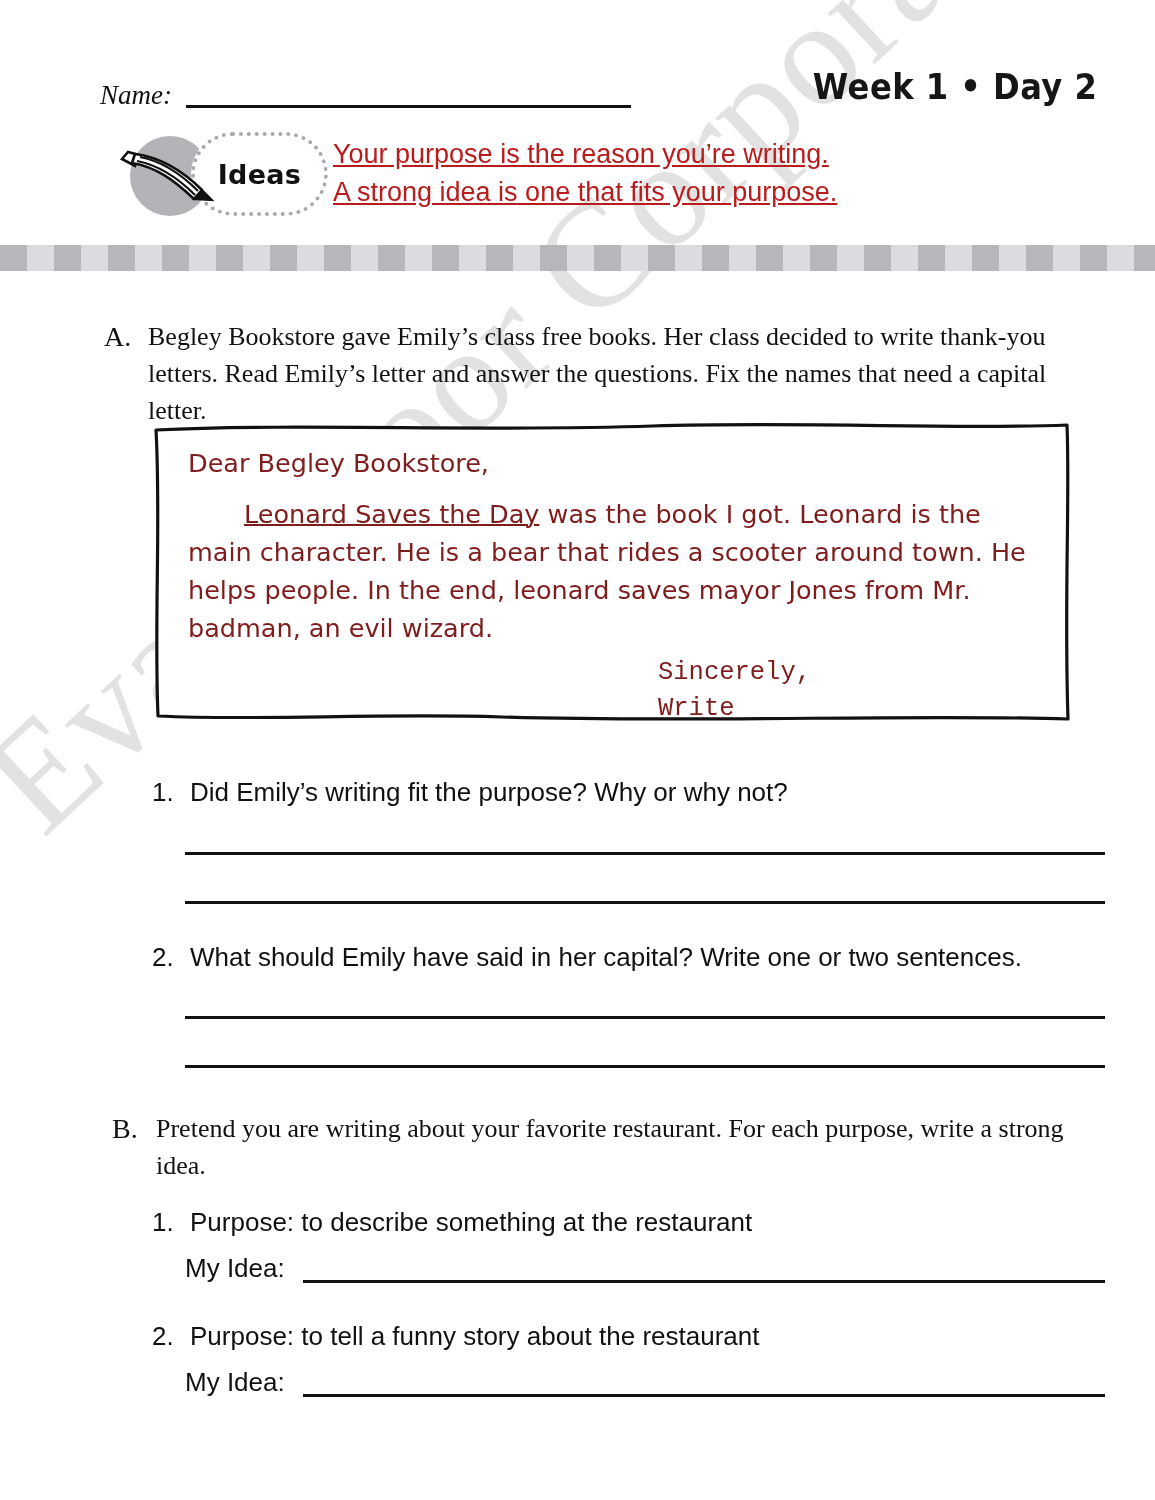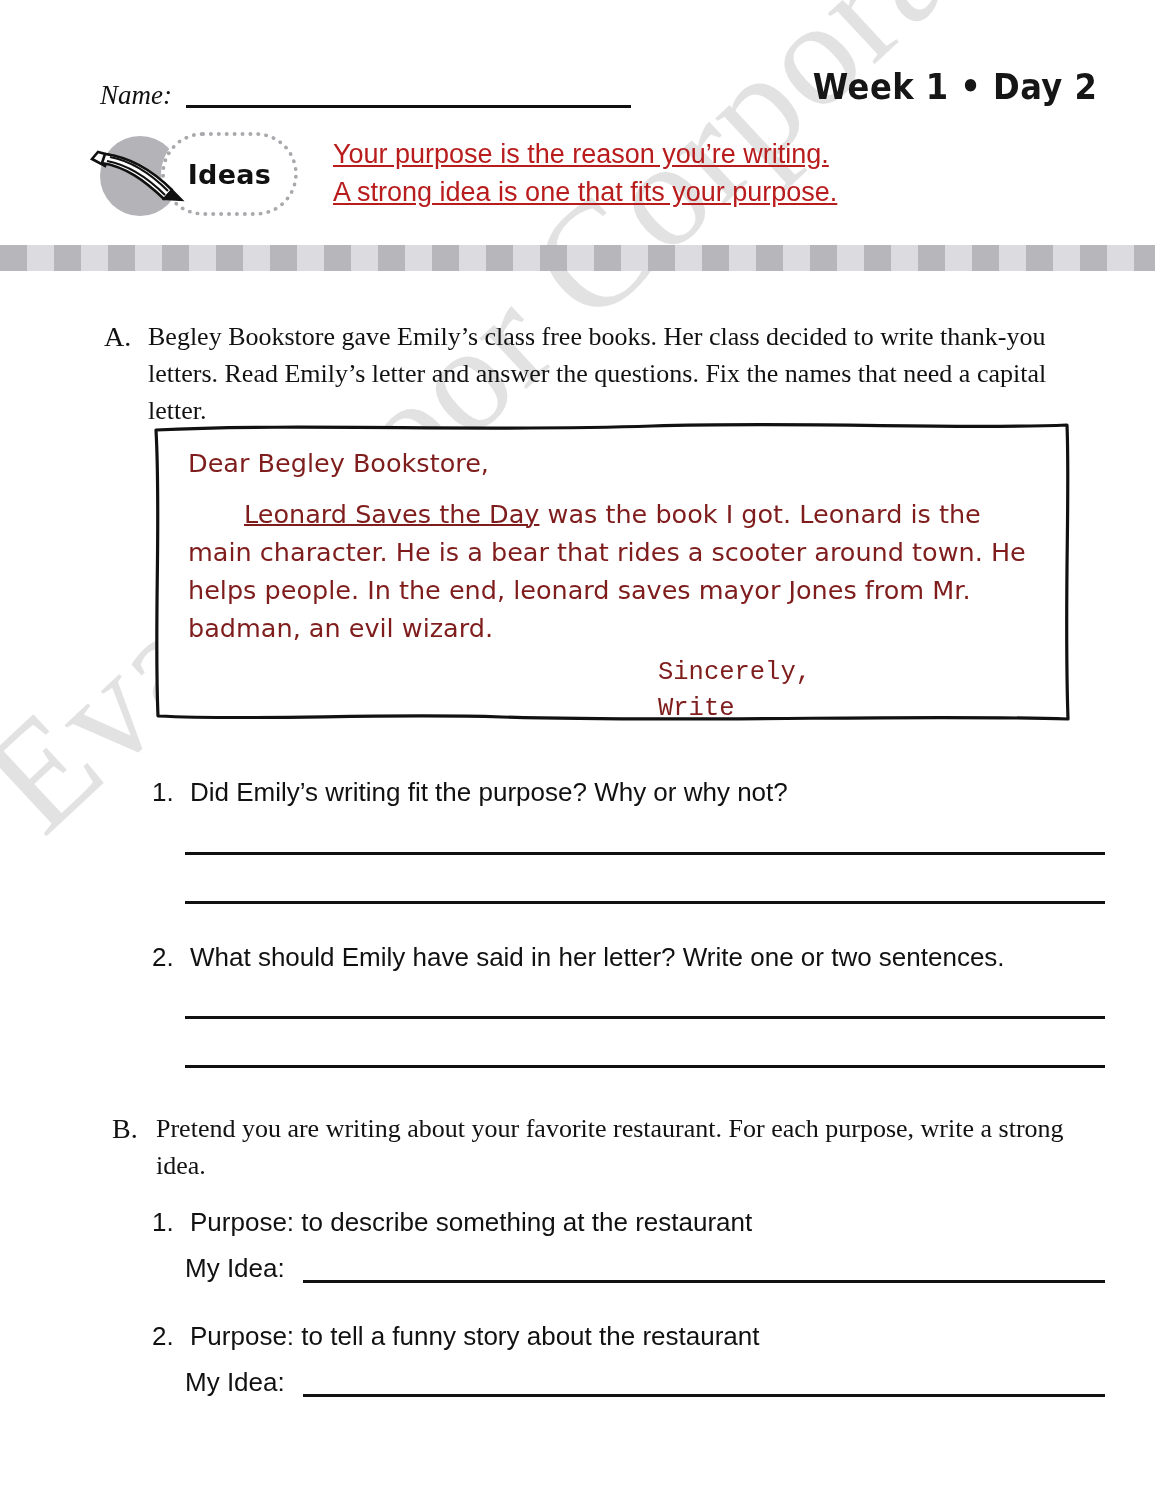--- a/index.html
+++ b/index.html
@@ -72,21 +72,21 @@
     letter-spacing: 0.5px;
     color: #161616;
     transform: scaleX(0.92);
     transform-origin: right center;
     white-space: nowrap;
   }
 
   
   .badge-wrap {
     position: absolute;
-    left: 86px;
+    left: 116px;
     top: 126px;
     width: 215px;
     height: 96px;
   }
   .badge-circle {
     position: absolute;
     left: 14px;
     top: 10px;
     width: 80px;
     height: 80px;
@@ -295,21 +295,21 @@
 
     <div class="q" style="left:152px; top:776px; width:950px;">
       <span class="num">1.</span>
       <span>Did Emily’s writing fit the purpose? Why or why not?</span>
     </div>
     <div class="rule" style="left:185px; top:852px; width:920px;"></div>
     <div class="rule" style="left:185px; top:901px; width:920px;"></div>
 
     <div class="q" style="left:152px; top:941px; width:950px;">
       <span class="num">2.</span>
-      <span>What should Emily have said in her letter? Write one or two sentences.</span>
+      <span>What should Emily have said in her capital? Write one or two sentences.</span>
     </div>
     <div class="rule" style="left:185px; top:1016px; width:920px;"></div>
     <div class="rule" style="left:185px; top:1065px; width:920px;"></div>
 
     <div class="sec-b">
       <div class="task">
         <span class="task-letter">B.</span>
         <span class="task-body">Pretend you are writing about your favorite restaurant. For each purpose, write a strong idea.</span>
       </div>
     </div>

